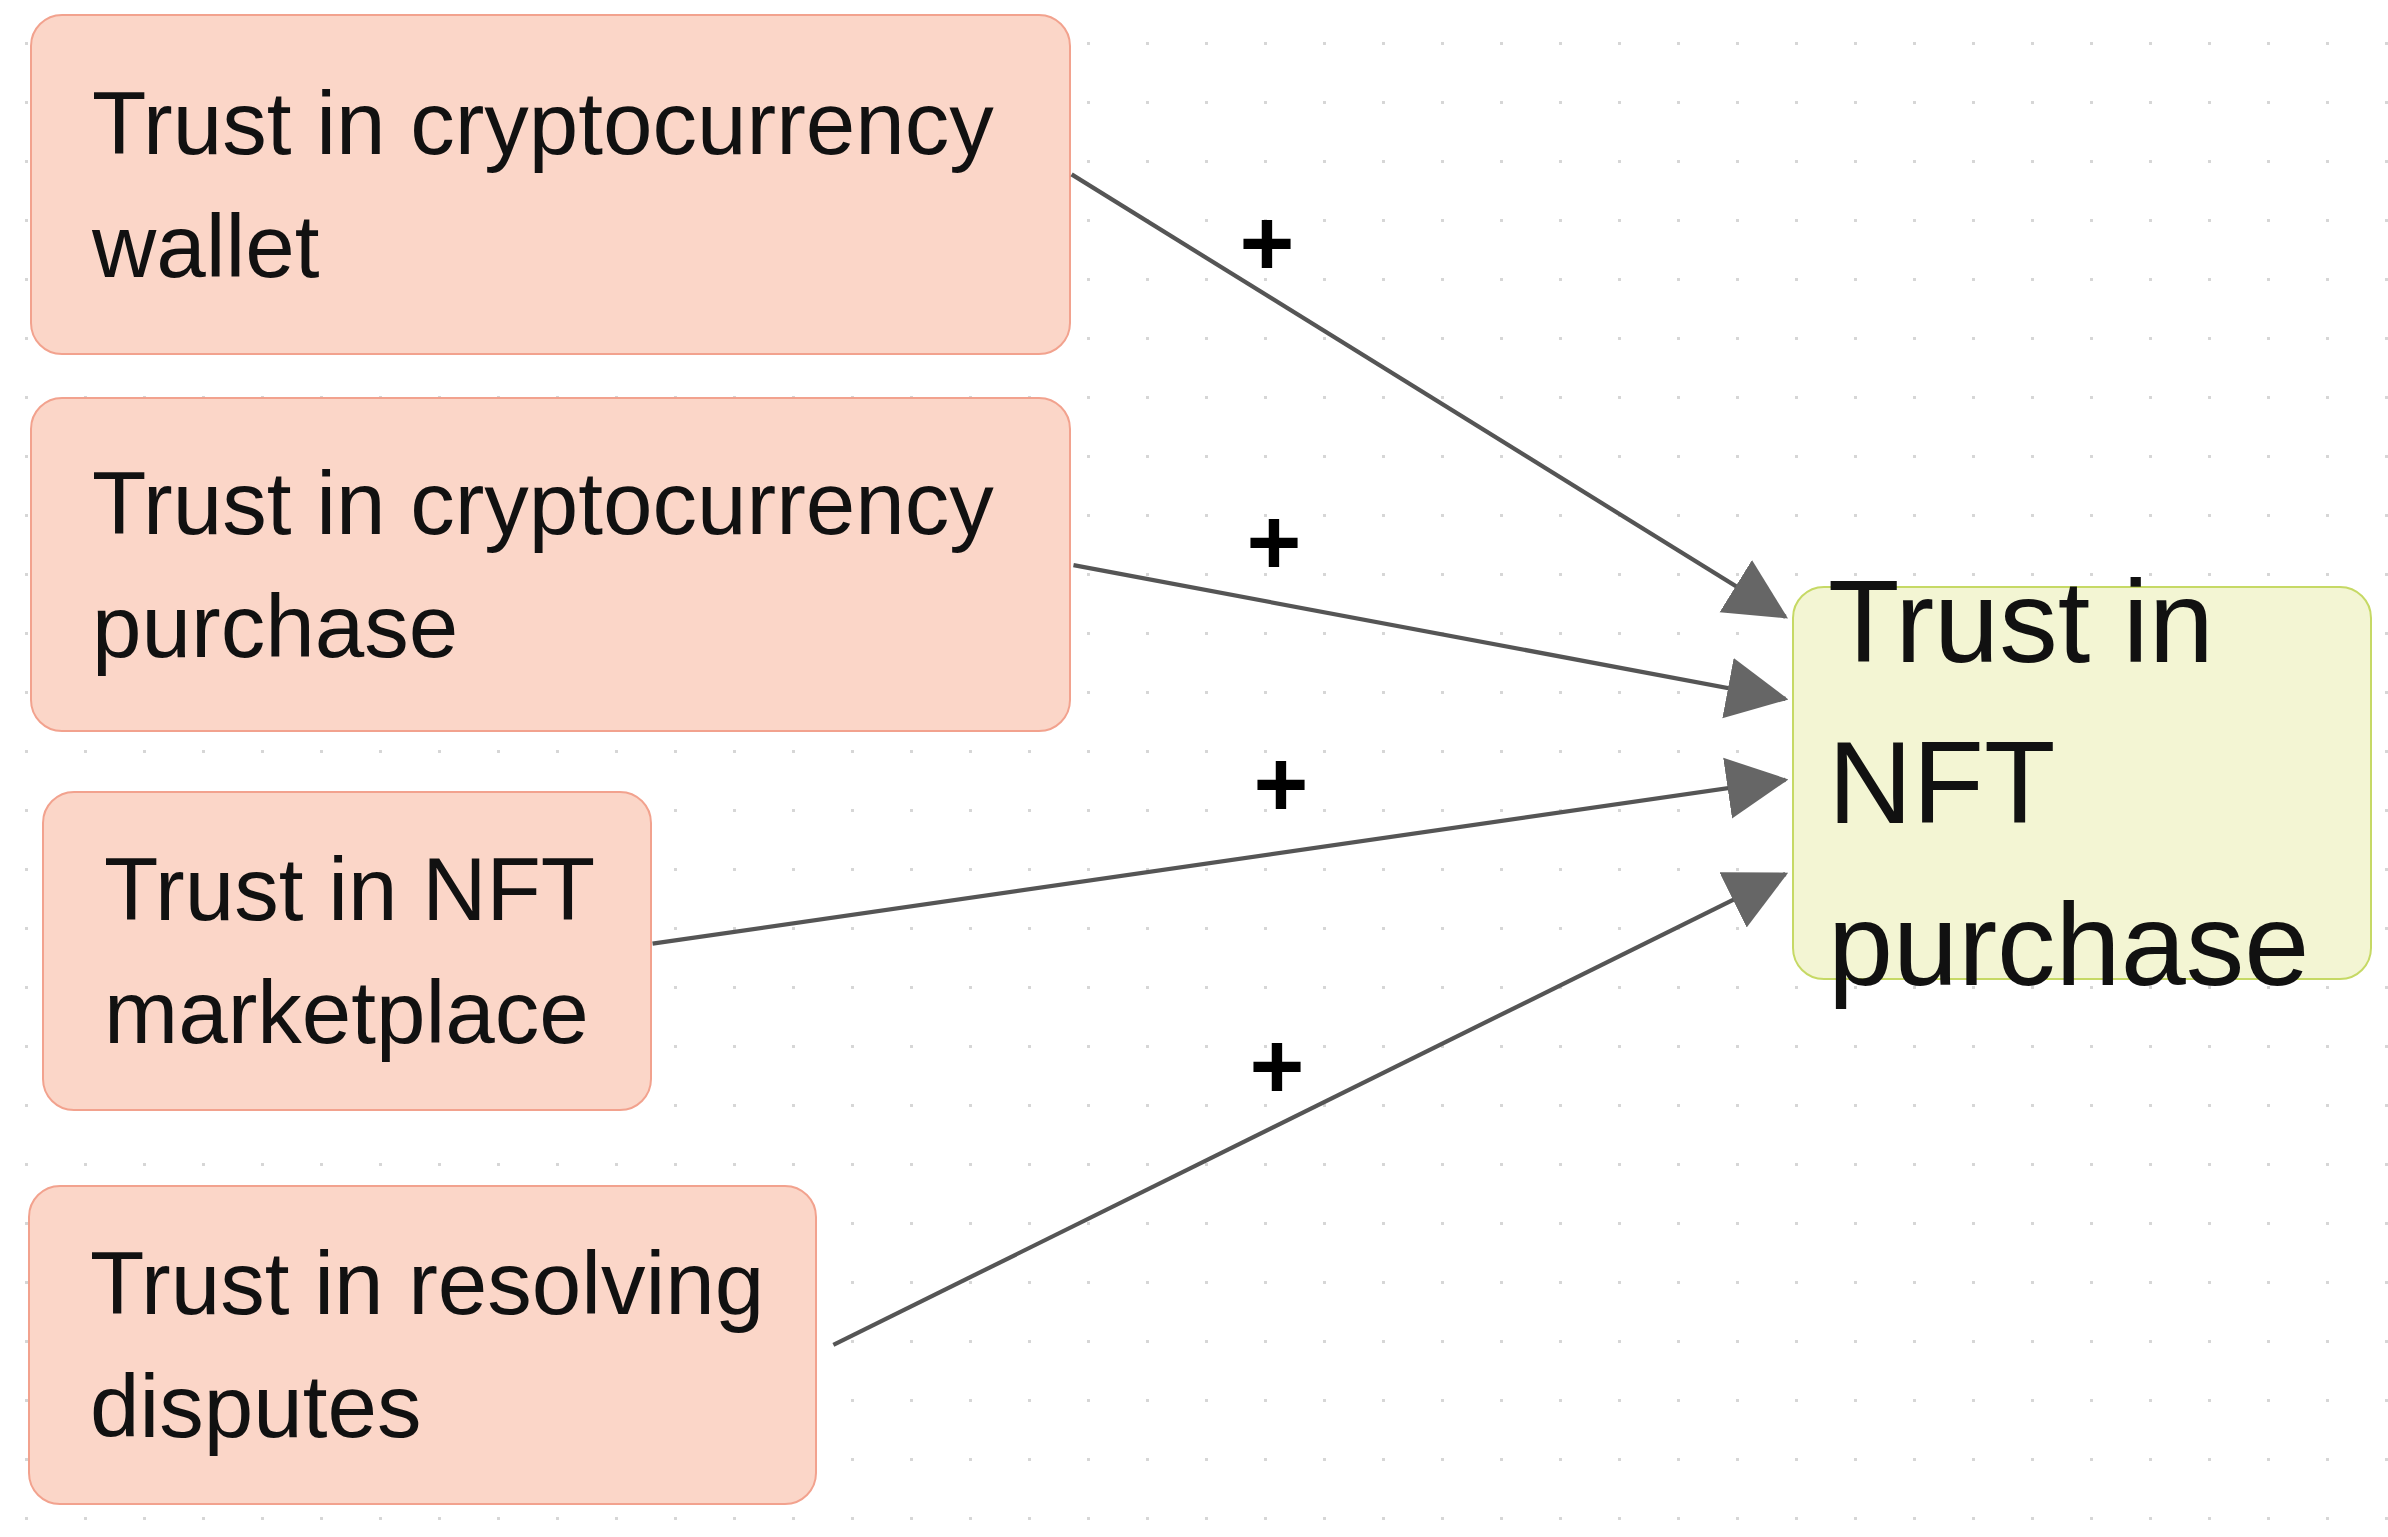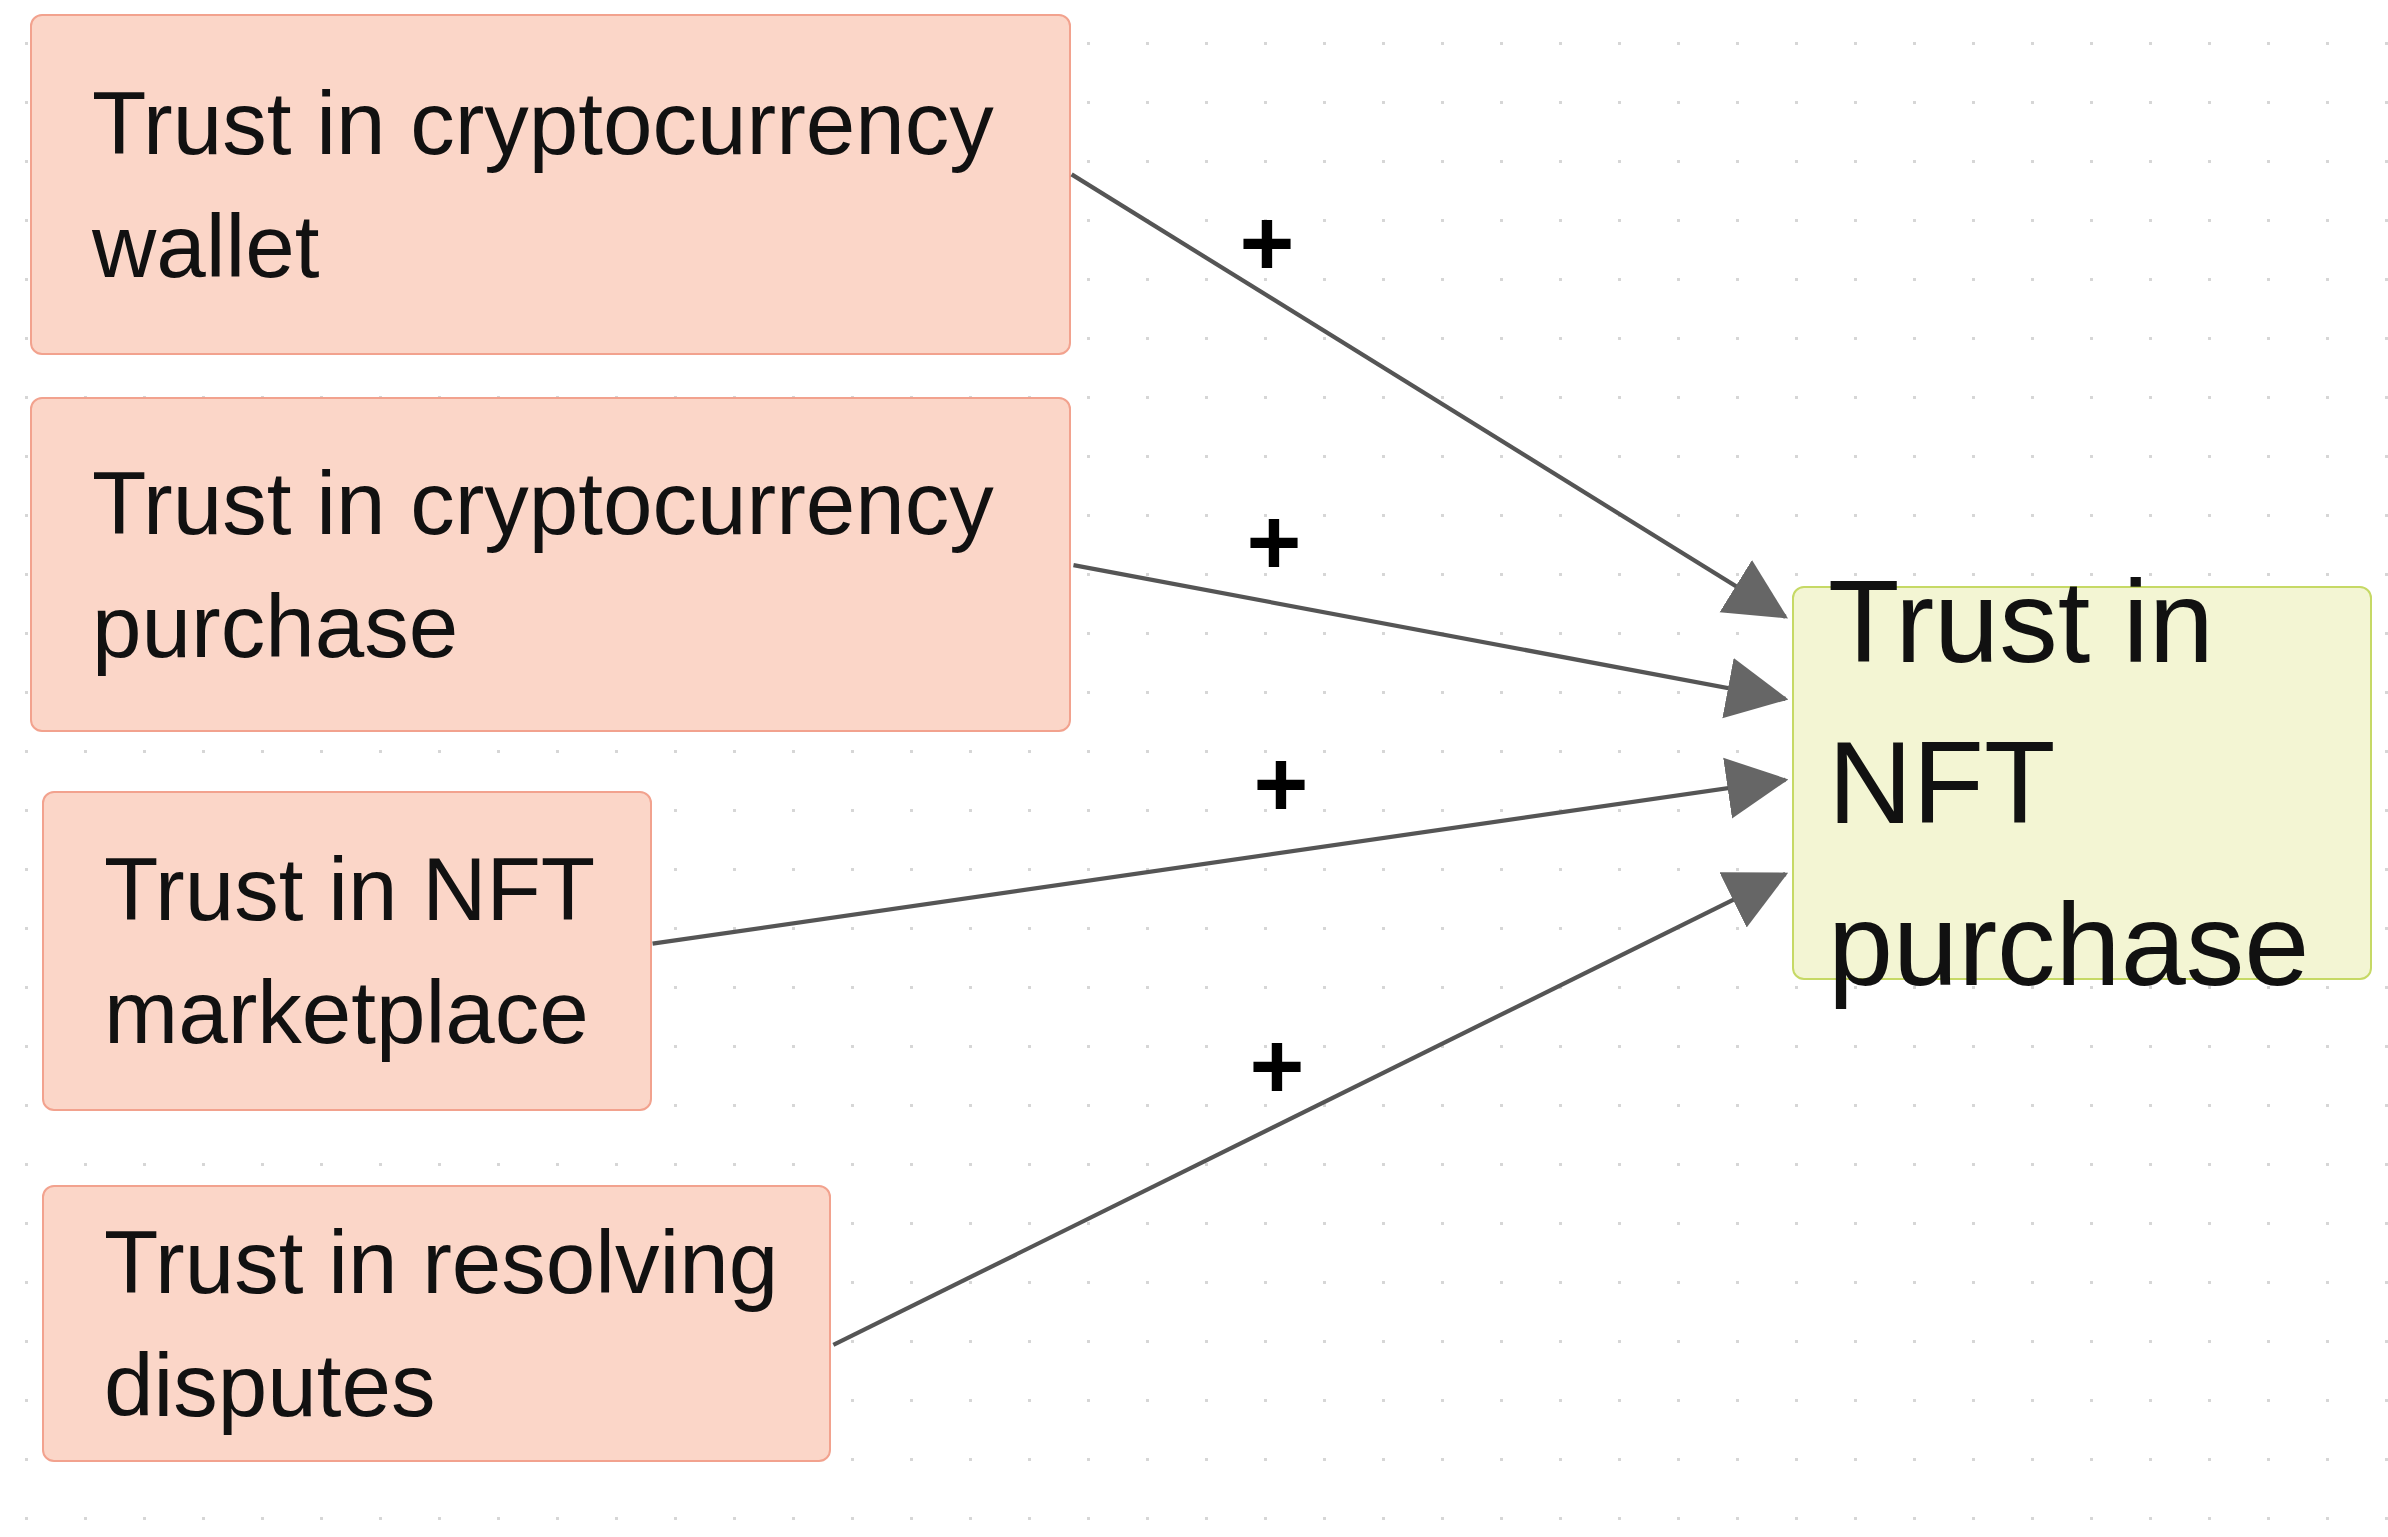--- a/index.html
+++ b/index.html
@@ -20,41 +20,41 @@
     background-color: #ffffff;
     background-image: radial-gradient(circle, #d6d6d6 1.4px, rgba(255,255,255,0) 1.9px);
     background-size: 59px 59px;
     background-position: 56px 14px;
   }
   .node {
     position: absolute;
     box-sizing: border-box;
     display: flex;
     align-items: center;
-    border-radius: 12px;
+    border-radius: 32px;
     color: #111111;
     white-space: pre-line;
     line-height: 1.38;
   }
   .node.source {
     background: #fbd6c8;
     border: 2.8px solid #f2a28e;
     font-size: 89px;
     padding-left: 60px;
   }
   .node.target {
     background: #f3f5d3;
     border: 2.8px solid #c6d965;
     font-size: 117px;
     padding-left: 34px;
   }
   #node-0 { left: 30px;   top: 14px;   width: 1041px; height: 341px; }
   #node-1 { left: 30px;   top: 397px;  width: 1041px; height: 335px; }
   #node-2 { left: 42px;   top: 791px;  width: 610px;  height: 320px; }
-  #node-3 { left: 42px;   top: 1185px; width: 789px;  height: 277px; }
+  #node-3 { left: 28px;   top: 1185px; width: 789px;  height: 320px; }
   #node-4 { left: 1792px; top: 586px;  width: 580px;  height: 394px; }
   .edges-svg {
     position: absolute;
     left: 0;
     top: 0;
     width: 2389px;
     height: 1538px;
     pointer-events: none;
   }
   .edge-sign {

